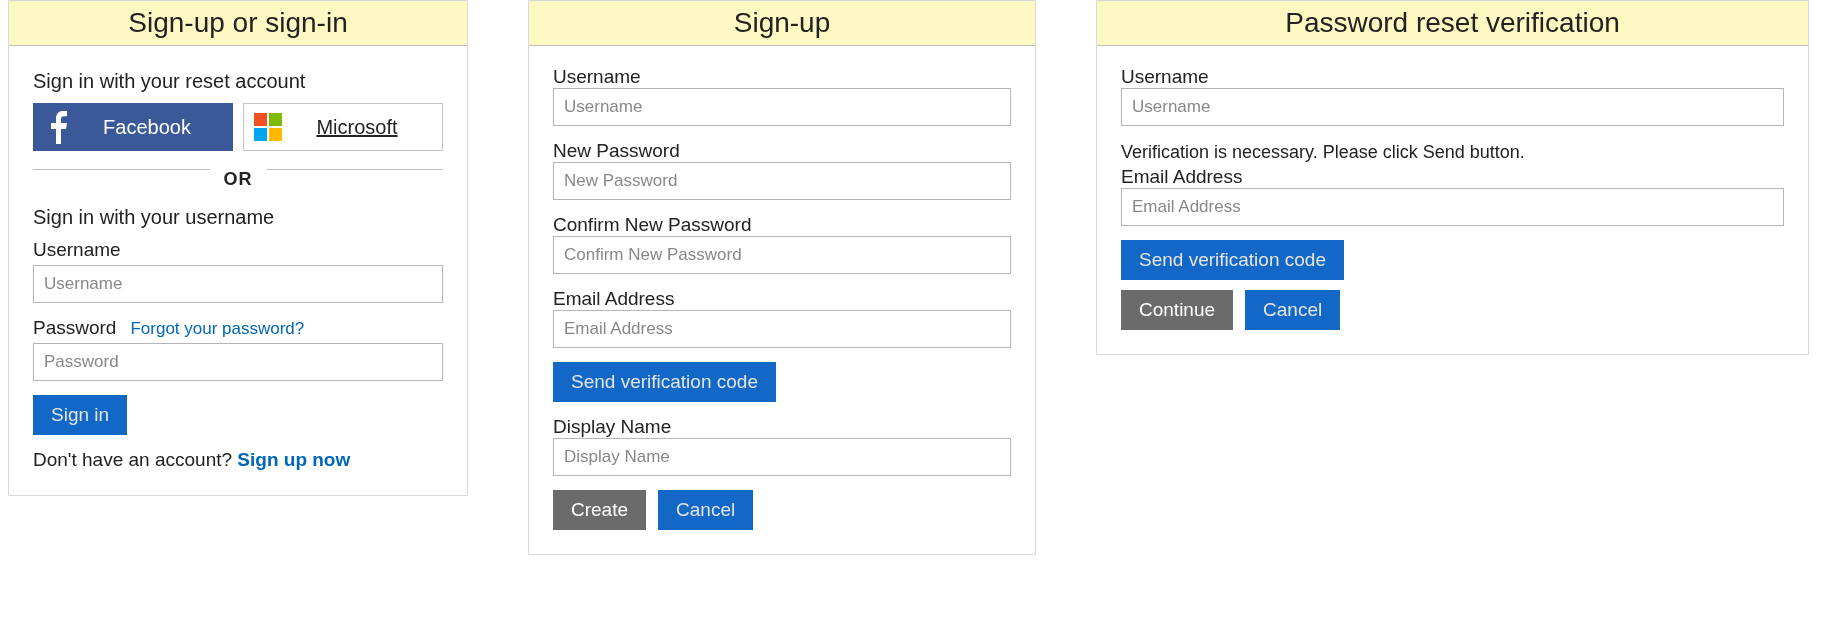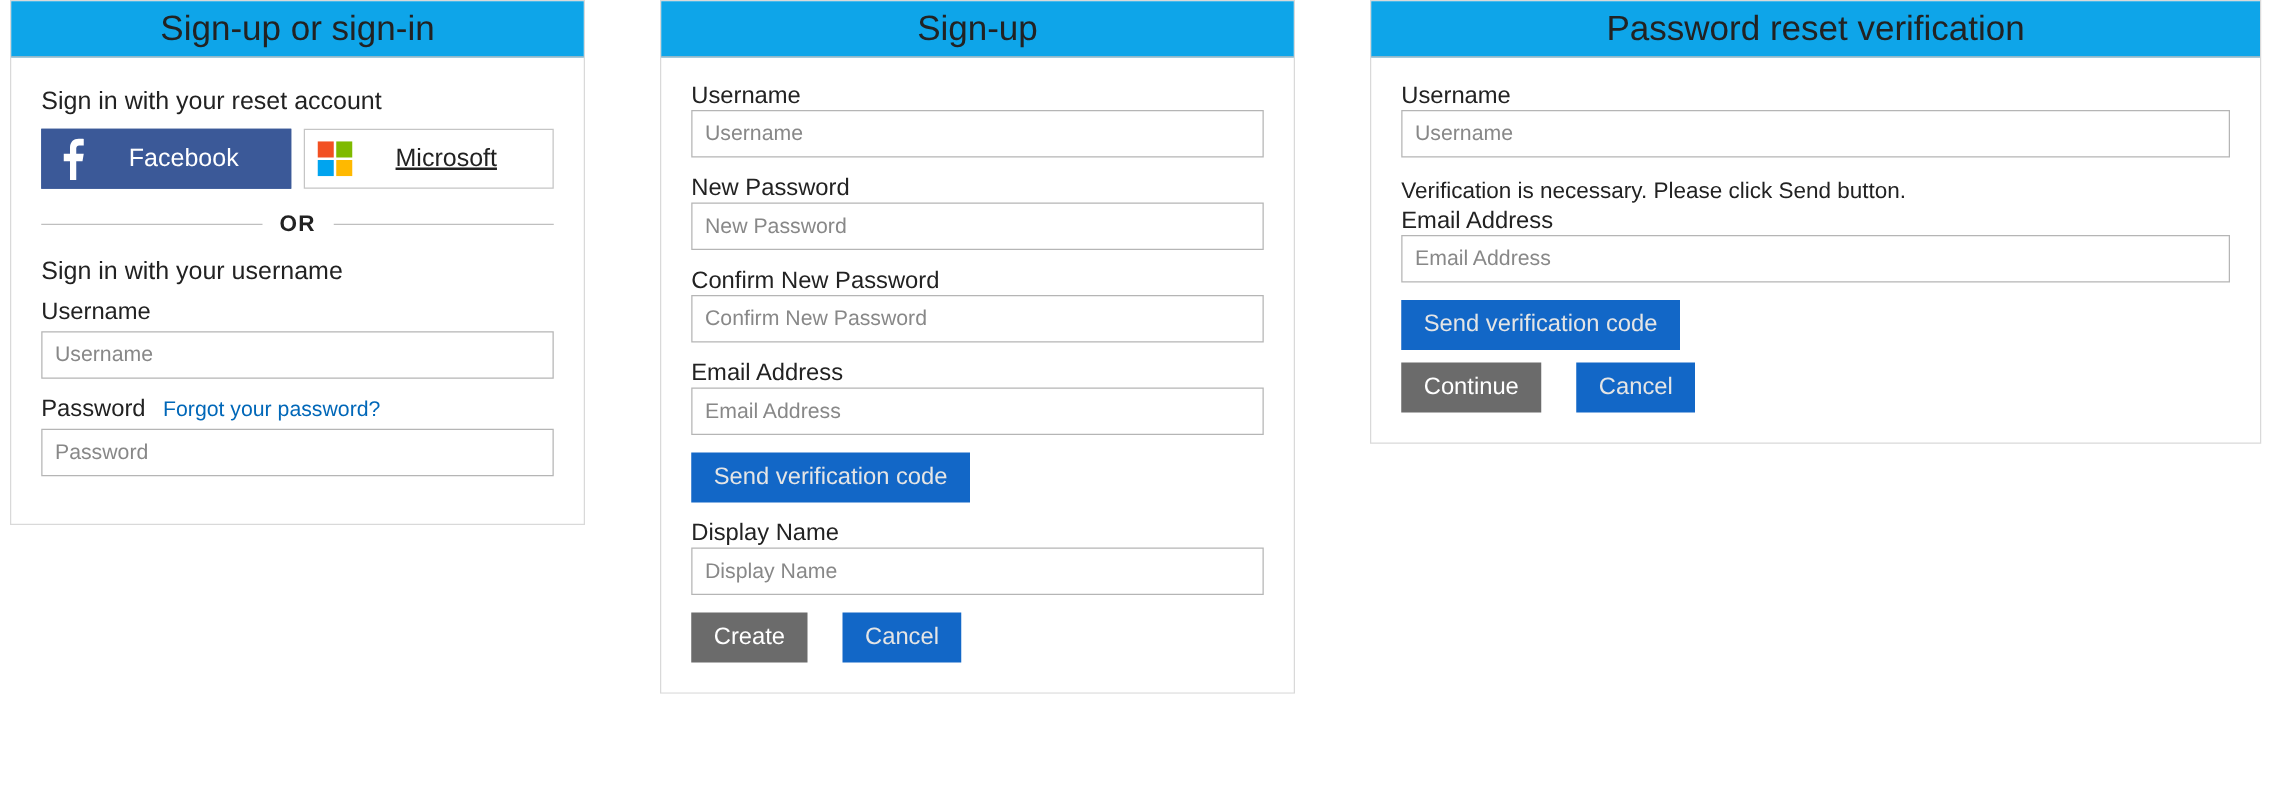--- a/index.html
+++ b/index.html
@@ -21,21 +21,21 @@
   .panel {
     border: 1px solid #d9d9d9;
     background: #fff;
     display: flex;
     flex-direction: column;
   }
   .panel-1 { width: 460px; }
   .panel-2 { width: 508px; }
   .panel-3 { width: 713px; }
   .panel-title {
-    background: #0ea5e9;
+    background: #fef9c3;
     border-bottom: 1px solid #bfbfbf;
     text-align: center;
     font-size: 28px;
     padding: 6px 8px;
     color: #222;
   }
   .panel-body {
     padding: 20px 24px 24px 24px;
   }
   .section-heading {
@@ -75,21 +75,20 @@
     justify-content: center;
     flex-shrink: 0;
   }
   .social-label {
     flex: 1;
     text-align: center;
     padding-right: 20px;
   }
   .or-row {
     display: flex;
-    align-items: center;
     margin: 12px 0 16px 0;
   }
   .or-line {
     flex: 1;
     height: 1px;
     background: #bfbfbf;
   }
   .or-text {
     padding: 0 14px;
     font-weight: bold;
@@ -134,21 +133,21 @@
     padding: 0 18px;
     font-size: 19px;
     border: none;
     cursor: pointer;
     font-family: inherit;
   }
   .btn-primary { background: #1267c7; color: #e5e5e5; }
   .btn-secondary { background: #6b6b6b; color: #fff; }
   .btn-row {
     display: flex;
-    gap: 28px;
+    gap: 12px;
     margin-top: 10px;
   }
   .signup-row {
     margin-top: 14px;
     font-size: 19px;
   }
   .signup-link {
     color: #0067b8;
     font-weight: 600;
     cursor: pointer;
@@ -207,21 +206,27 @@
       </div>
 
       <div class="field">
         <div class="field-label-row">
           <span class="field-label">Password</span>
           <a class="link">Forgot your password?</a>
         </div>
         <input class="text-input narrow-input" type="password" placeholder="Password" style="">
       </div>
 
-
+      <div class="btn-row">
+        <button class="btn btn-primary">Sign in</button>
+      </div>
+
+      <div class="signup-row">
+        <span>Don't have an account? </span><span class="signup-link">Sign up now</span>
+      </div>
     </div>
   </div>
 
   <div class="panel panel-2">
     <div class="panel-title">Sign-up</div>
     <div class="panel-body">
       <div class="field">
         <div class="field-label">Username</div>
         <input class="text-input wide-input" type="text" placeholder="Username" style="">
       </div>

